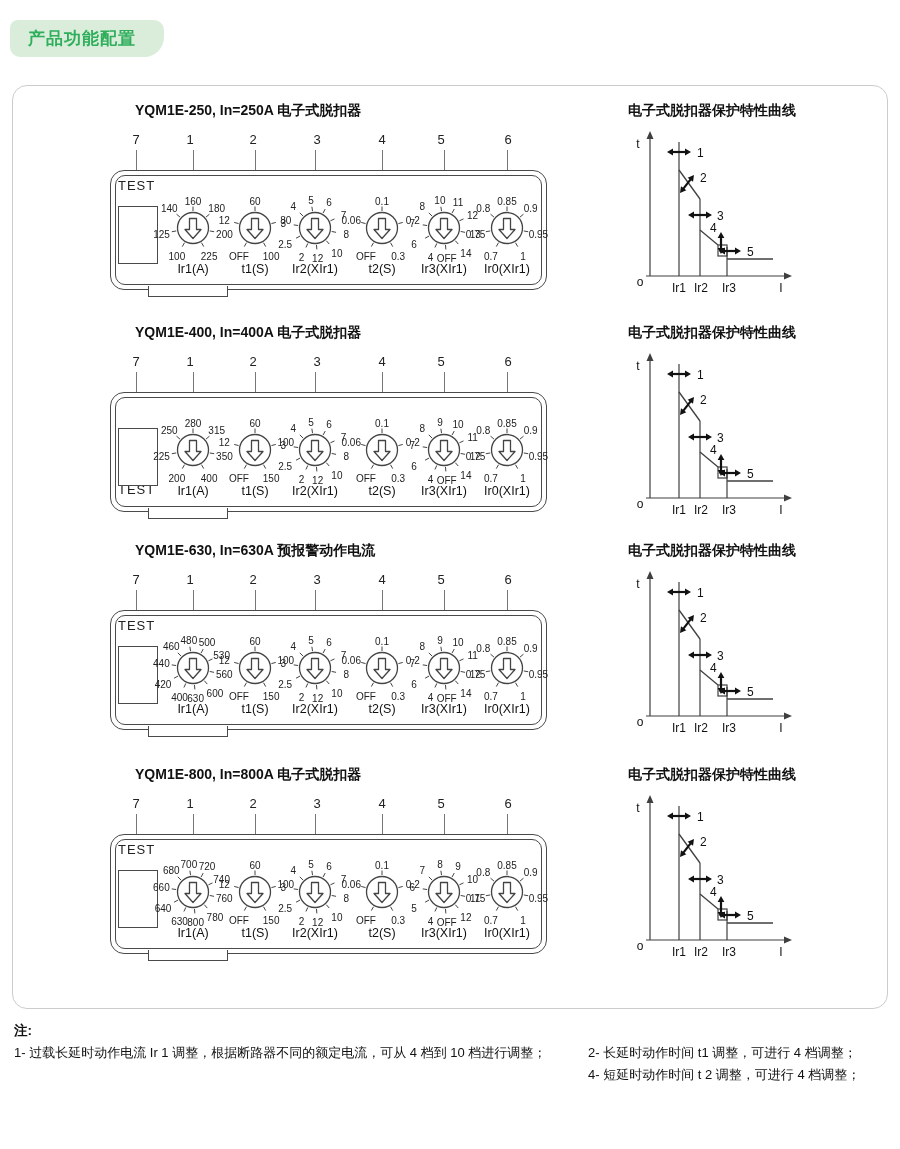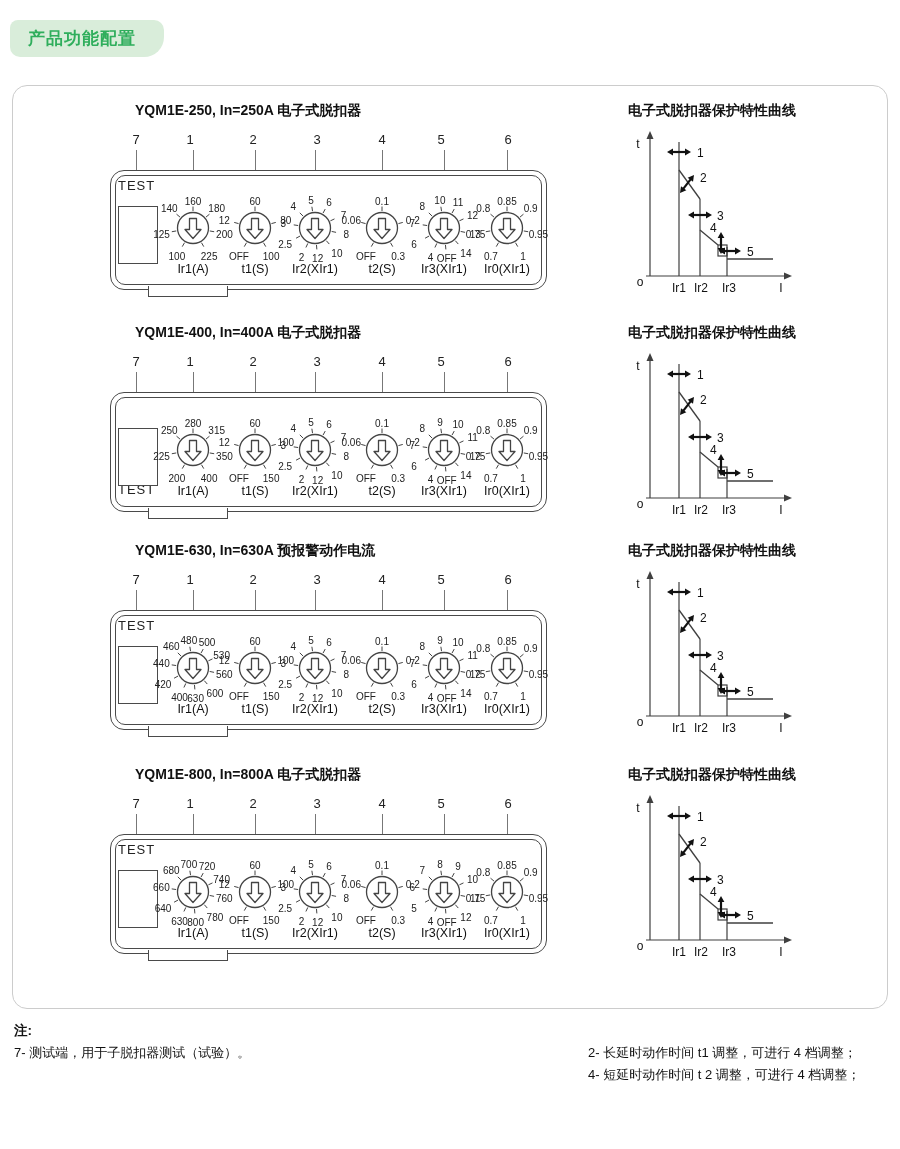--- a/index.html
+++ b/index.html
@@ -843,18 +843,18 @@
           <text x="59" y="166" font-size="12" fill="#111" text-anchor="middle">Ir1</text>
           <text x="81" y="166" font-size="12" fill="#111" text-anchor="middle">Ir2</text>
           <text x="109" y="166" font-size="12" fill="#111" text-anchor="middle">Ir3</text>
         </svg>
       </div>
     </div>
   </div>
 
 <div class="notes-heading">注:</div>
 <div class="notes-left">
-  <div class="note-line">7- 测试端，用于子脱扣器测试（试验）。</div>
+  <div class="note-line">1- 过载长延时动作电流 Ir 1 调整，根据断路器不同的额定电流，可从 4 档到 10 档进行调整；</div>
 </div>
 <div class="notes-right">
   <div class="note-line">2- 长延时动作时间 t1 调整，可进行 4 档调整；</div>
   <div class="note-line">4- 短延时动作时间 t 2 调整，可进行 4 档调整；</div>
 </div>
 
 </body></html>

